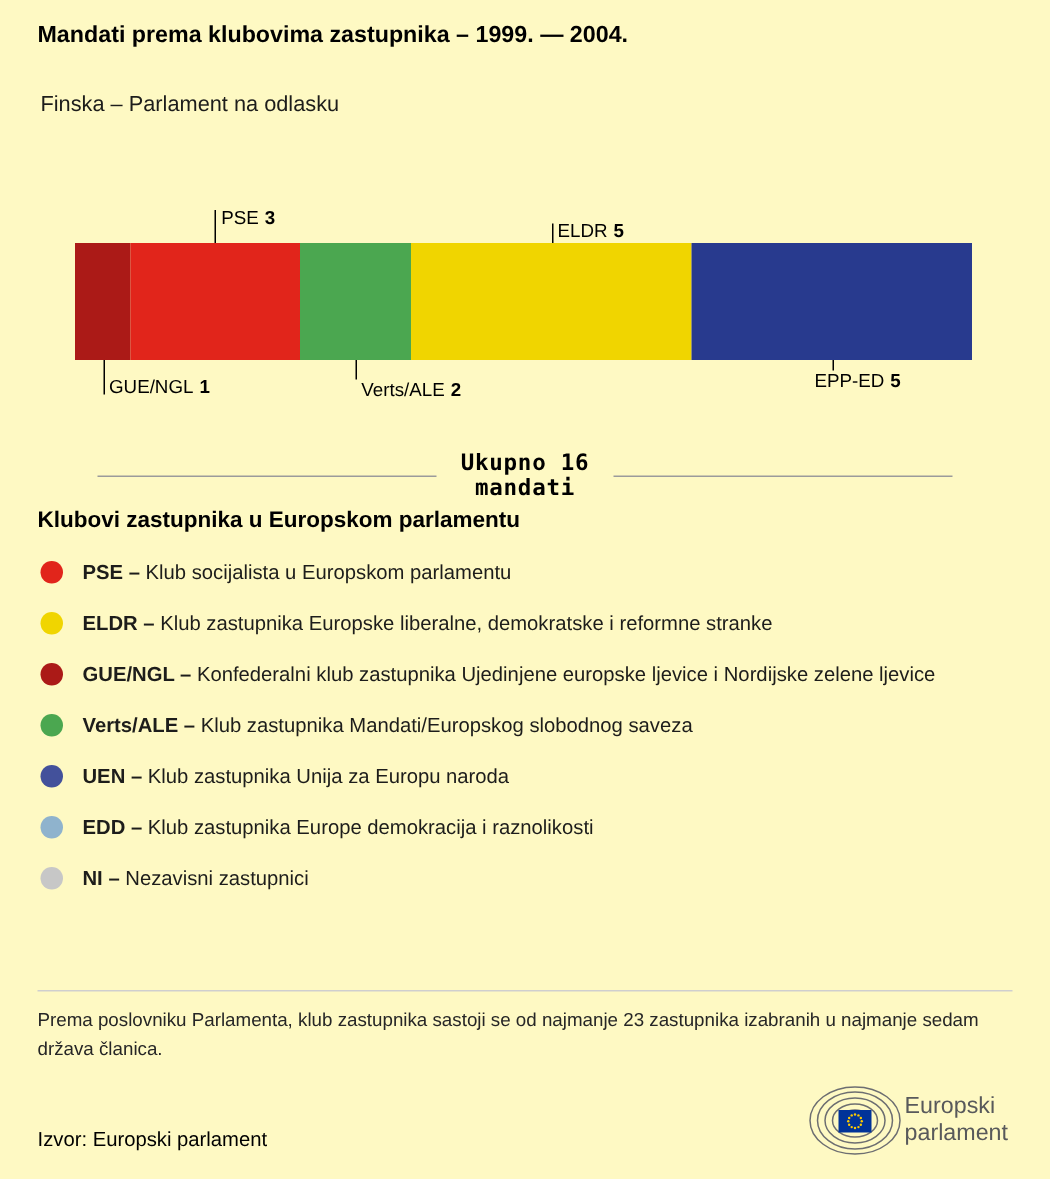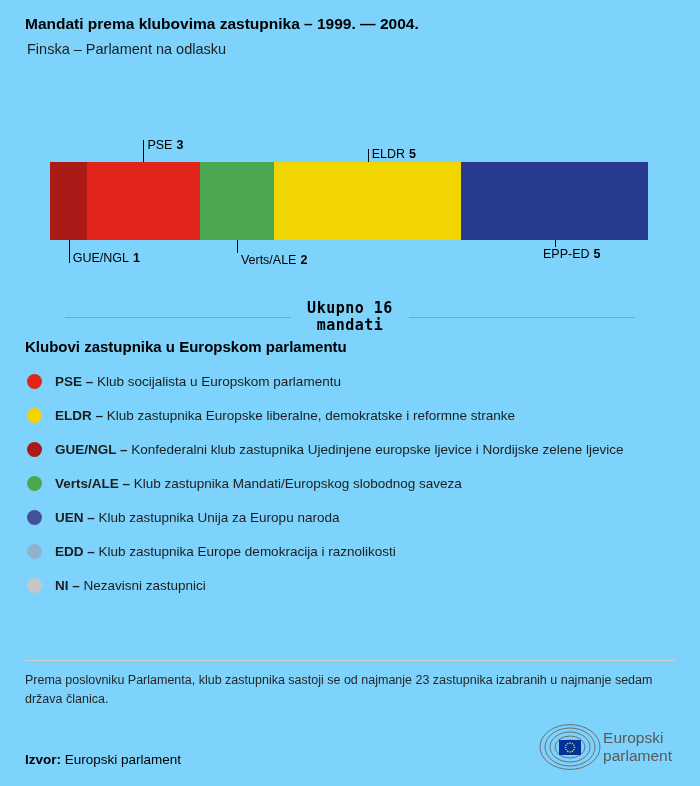--- a/index.html
+++ b/index.html
@@ -1,21 +1,21 @@
 <!DOCTYPE html>
 <html><head>
 <meta charset="utf-8">
 <style>
   html,body{margin:0;padding:0;background:#fff;}
   .page{
-    position:relative;width:700px;height:786px;background:#7dd3fc;
+    position:relative;width:700px;height:786px;background:#fef9c3;
     font-family:"Liberation Sans",sans-serif;color:#1d1d1b;overflow:hidden;
   }
   .title{position:absolute;left:25px;top:15px;margin:0;font-size:15.5px;font-weight:700;color:#000;}
-  .subtitle{position:absolute;left:27px;top:41px;margin:0;font-size:14.5px;font-weight:400;color:#1d1d1b;}
+  .subtitle{position:absolute;left:27px;top:62px;margin:0;font-size:14.5px;font-weight:400;color:#1d1d1b;}
 
   
   .bar{position:absolute;left:50px;top:162px;width:598px;height:78px;display:flex;}
   .seg{height:100%;}
   .callout-line{position:absolute;width:1px;background:#000;}
   .callout-label{position:absolute;font-size:12.5px;line-height:13px;white-space:nowrap;color:#000;}
   .callout-label .n{margin-right:4px;}
   .callout-label .v{font-weight:700;}
 
   
@@ -29,21 +29,21 @@
   .legend-list{position:absolute;left:27px;top:364px;margin:0;padding:0;list-style:none;}
   .legend-item{display:flex;align-items:center;height:34px;}
   .dot{width:15px;height:15px;border-radius:50%;flex:0 0 15px;margin-right:13px;}
   .legend-item .txt{font-size:13.5px;color:#1d1d1b;white-space:nowrap;}
   .legend-item .abbr{font-weight:700;}
 
   
   .footer-divider{position:absolute;left:25px;right:25px;top:660px;border:0;border-top:1px solid #cfcfcf;margin:0;}
   .footnote{position:absolute;left:25px;top:671px;width:655px;margin:0;font-size:12.5px;line-height:1.55;color:#262626;}
   .source{position:absolute;left:25px;top:752px;margin:0;font-size:13.5px;color:#000;}
-  .source b{font-weight:700;}
+  .source b{font-weight:400;}
   .logo{position:absolute;right:28px;top:724px;display:flex;align-items:center;gap:2px;}
   .logo-text{font-size:15.5px;line-height:18px;color:#58595b;font-weight:500;}
 </style>
 </head>
 <body>
 
 <div class="page">
 
   <h1 class="title">Mandati prema klubovima zastupnika – 1999. — 2004.</h1>
   <h2 class="subtitle">Finska – Parlament na odlasku</h2>

